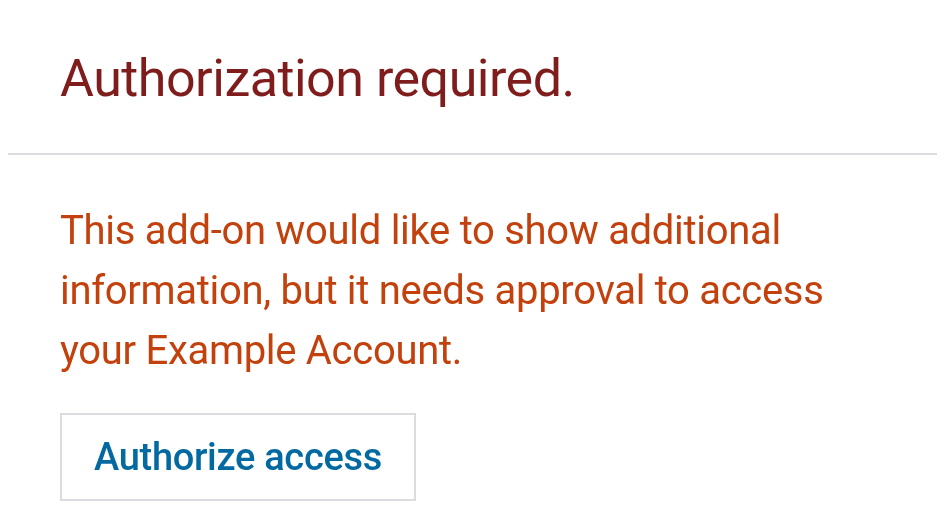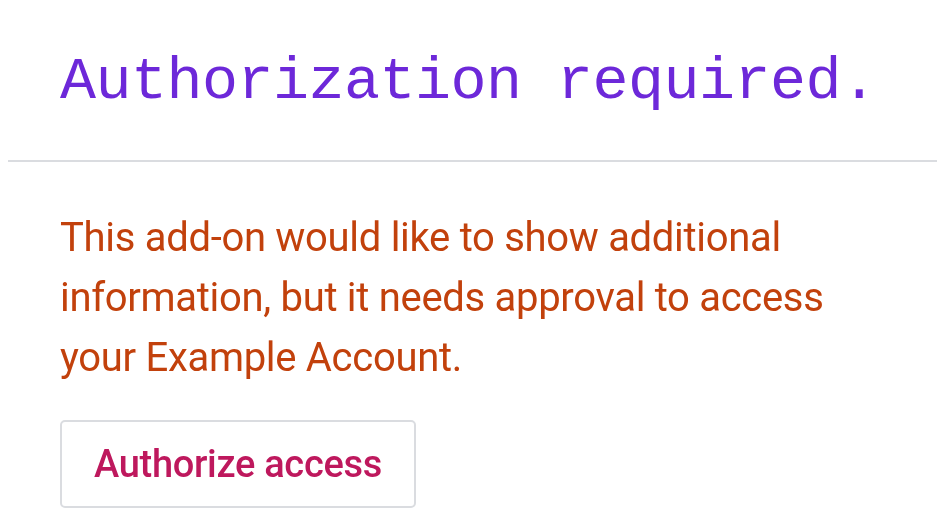--- a/index.html
+++ b/index.html
@@ -10,25 +10,24 @@
     body {
       font-family: -apple-system, BlinkMacSystemFont, "Segoe UI", Roboto, "Helvetica Neue", Arial, sans-serif;
       background: #ffffff;
       width: 945px;
       height: 513px;
     }
     .header {
       padding: 48px 60px 44px 60px;
     }
     .title {
-      font-size: 60px;
+      font-size: 52px;
       font-weight: 400;
-      color: #6d28d9;
+      color: #7f1d1d;
       letter-spacing: -0.5px;
-      font-family: Liberation Mono, monospace;
     }
     .divider {
       border: none;
       border-top: 2px solid #dadce0;
       margin: 0 8px;
     }
     .body {
       padding: 46px 60px 0 60px;
     }
     .description {
@@ -37,26 +36,26 @@
       color: #c2410c;
       line-height: 1.5;
       letter-spacing: -0.3px;
     }
     .button-row {
       margin-top: 32px;
     }
     .authorize-button {
       display: inline-block;
       border: 2px solid #dadce0;
-      border-radius: 5px;
+      border-radius: 0;
       background: #ffffff;
       padding: 20px 32px;
       font-size: 38px;
       font-weight: 500;
-      color: #be185d;
+      color: #0369a1;
       cursor: pointer;
       font-family: inherit;
       letter-spacing: -0.3px;
     }
   </style>
 </head>
 <body>
 
 <div class="header">
   <h1 class="title">Authorization required.</h1>

